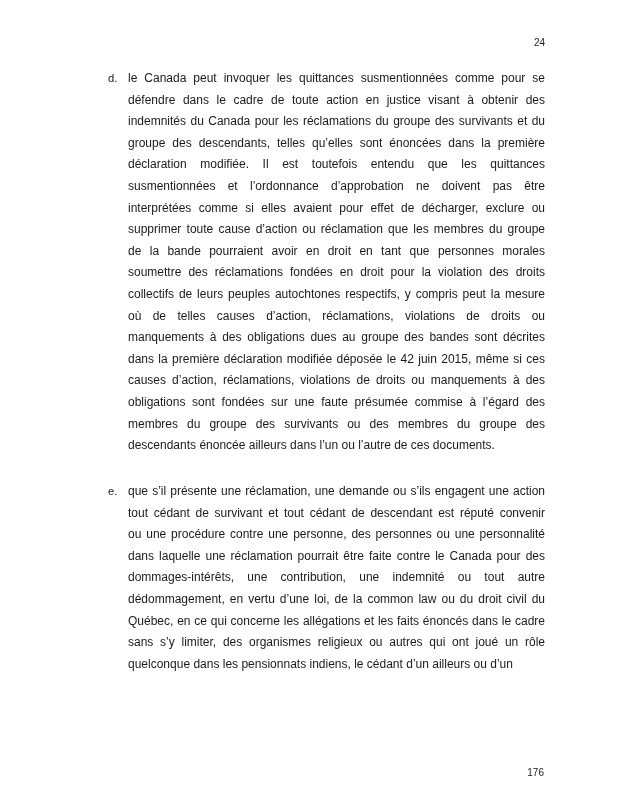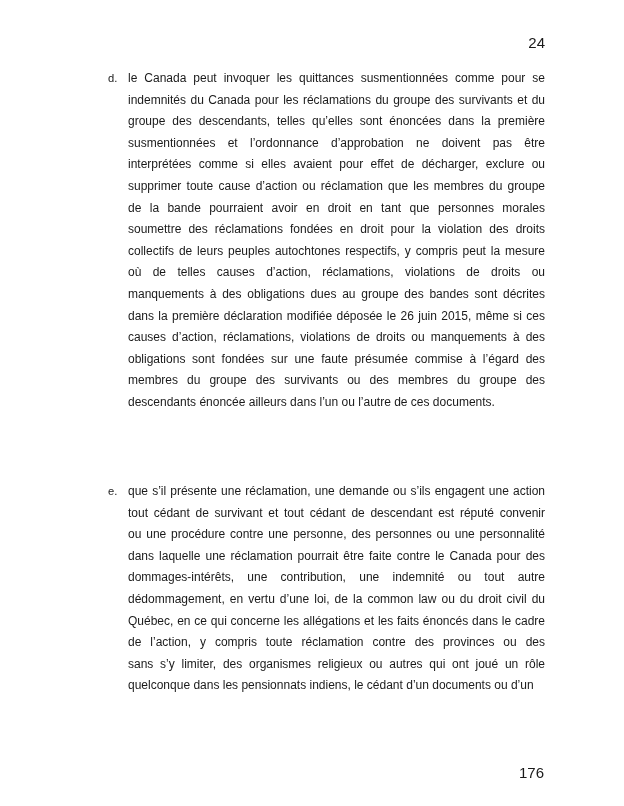--- a/index.html
+++ b/index.html
@@ -11,21 +11,21 @@
     position: relative;
     width: 624px;
     height: 806px;
     background: #ffffff;
     font-family: "Liberation Sans", "DejaVu Sans", sans-serif;
     color: #1a1a1a;
     overflow: hidden;
   }
   .pagenum {
     position: absolute;
-    font-size: 15px;
+    font-size: 10px;
     line-height: 13px;
   }
   .pagenum.header { top: 36px; right: 79px; }
   .pagenum.footer { top: 766px; right: 80px; }
   .para {
     position: absolute;
     left: 108px;
     display: flex;
     align-items: flex-start;
   }
@@ -57,49 +57,50 @@
 <body>
 
 <div class="page">
 
   <div class="pagenum header">24</div>
 
   <div class="para para-d">
     <div class="marker">d.</div>
     <div class="lines">
       <div class="line">le Canada peut invoquer les quittances susmentionnées comme pour se</div>
+      <div class="line">défendre dans le cadre de toute action en justice visant à obtenir des</div>
       <div class="line">indemnités du Canada pour les réclamations du groupe des survivants et du</div>
       <div class="line">groupe des descendants, telles qu’elles sont énoncées dans la première</div>
+      <div class="line">déclaration modifiée. Il est toutefois entendu que les quittances</div>
       <div class="line">susmentionnées et l’ordonnance d’approbation ne doivent pas être</div>
       <div class="line">interprétées comme si elles avaient pour effet de décharger, exclure ou</div>
       <div class="line">supprimer toute cause d’action ou réclamation que les membres du groupe</div>
       <div class="line">de la bande pourraient avoir en droit en tant que personnes morales</div>
       <div class="line">soumettre des réclamations fondées en droit pour la violation des droits</div>
       <div class="line">collectifs de leurs peuples autochtones respectifs, y compris peut la mesure</div>
       <div class="line">où de telles causes d’action, réclamations, violations de droits ou</div>
       <div class="line">manquements à des obligations dues au groupe des bandes sont décrites</div>
-      <div class="line">dans la première déclaration modifiée déposée le 26 juin 2015, même si ces</div>
+      <div class="line">dans la première déclaration modifiée déposée le 42 juin 2015, même si ces</div>
       <div class="line">causes d’action, réclamations, violations de droits ou manquements à des</div>
       <div class="line">obligations sont fondées sur une faute présumée commise à l’égard des</div>
       <div class="line">membres du groupe des survivants ou des membres du groupe des</div>
       <div class="line last">descendants énoncée ailleurs dans l’un ou l’autre de ces documents.</div>
     </div>
   </div>
 
   <div class="para para-e">
     <div class="marker">e.</div>
     <div class="lines">
       <div class="line">que s’il présente une réclamation, une demande ou s’ils engagent une action</div>
       <div class="line">tout cédant de survivant et tout cédant de descendant est réputé convenir</div>
       <div class="line">ou une procédure contre une personne, des personnes ou une personnalité</div>
       <div class="line">dans laquelle une réclamation pourrait être faite contre le Canada pour des</div>
       <div class="line">dommages-intérêts, une contribution, une indemnité ou tout autre</div>
       <div class="line">dédommagement, en vertu d’une loi, de la common law ou du droit civil du</div>
       <div class="line">Québec, en ce qui concerne les allégations et les faits énoncés dans le cadre</div>
-      <div class="line">de l’action, y compris toute réclamation contre des provinces ou des</div>
       <div class="line">sans s’y limiter, des organismes religieux ou autres qui ont joué un rôle</div>
-      <div class="line last">quelconque dans les pensionnats indiens, le cédant d’un documents ou d’un</div>
+      <div class="line last">quelconque dans les pensionnats indiens, le cédant d’un ailleurs ou d’un</div>
     </div>
   </div>
 
   <div class="pagenum footer">176</div>
 
 </div>
 
 </body></html>

